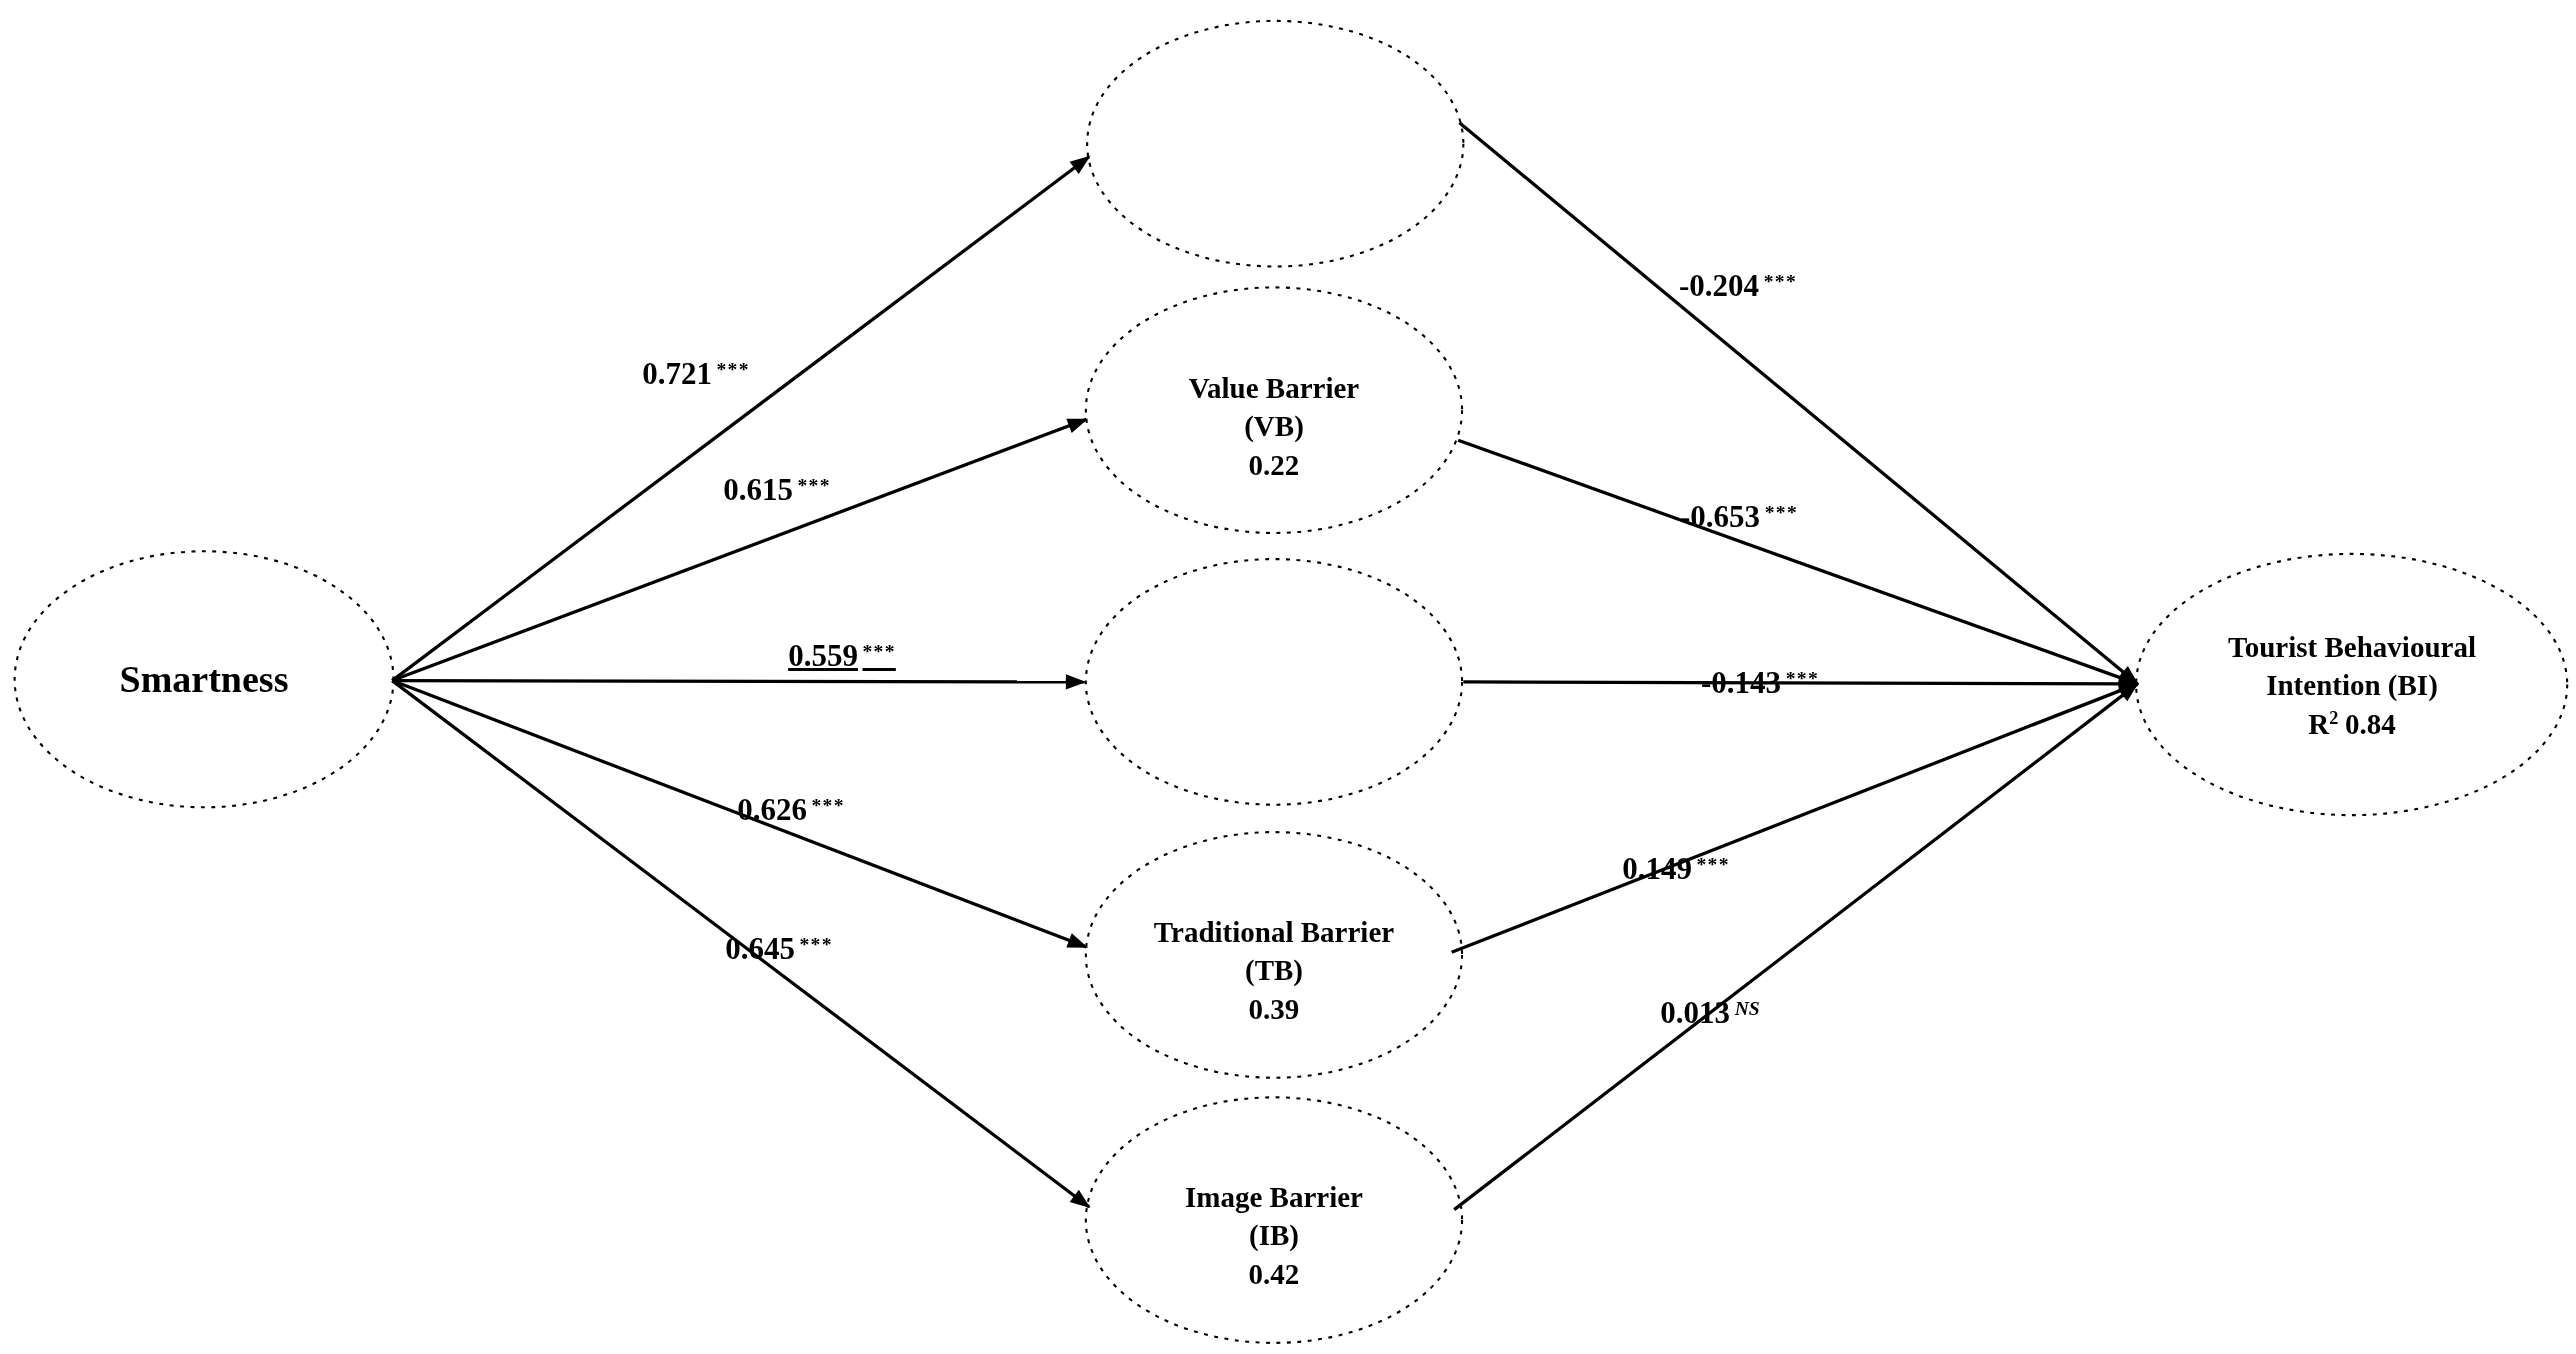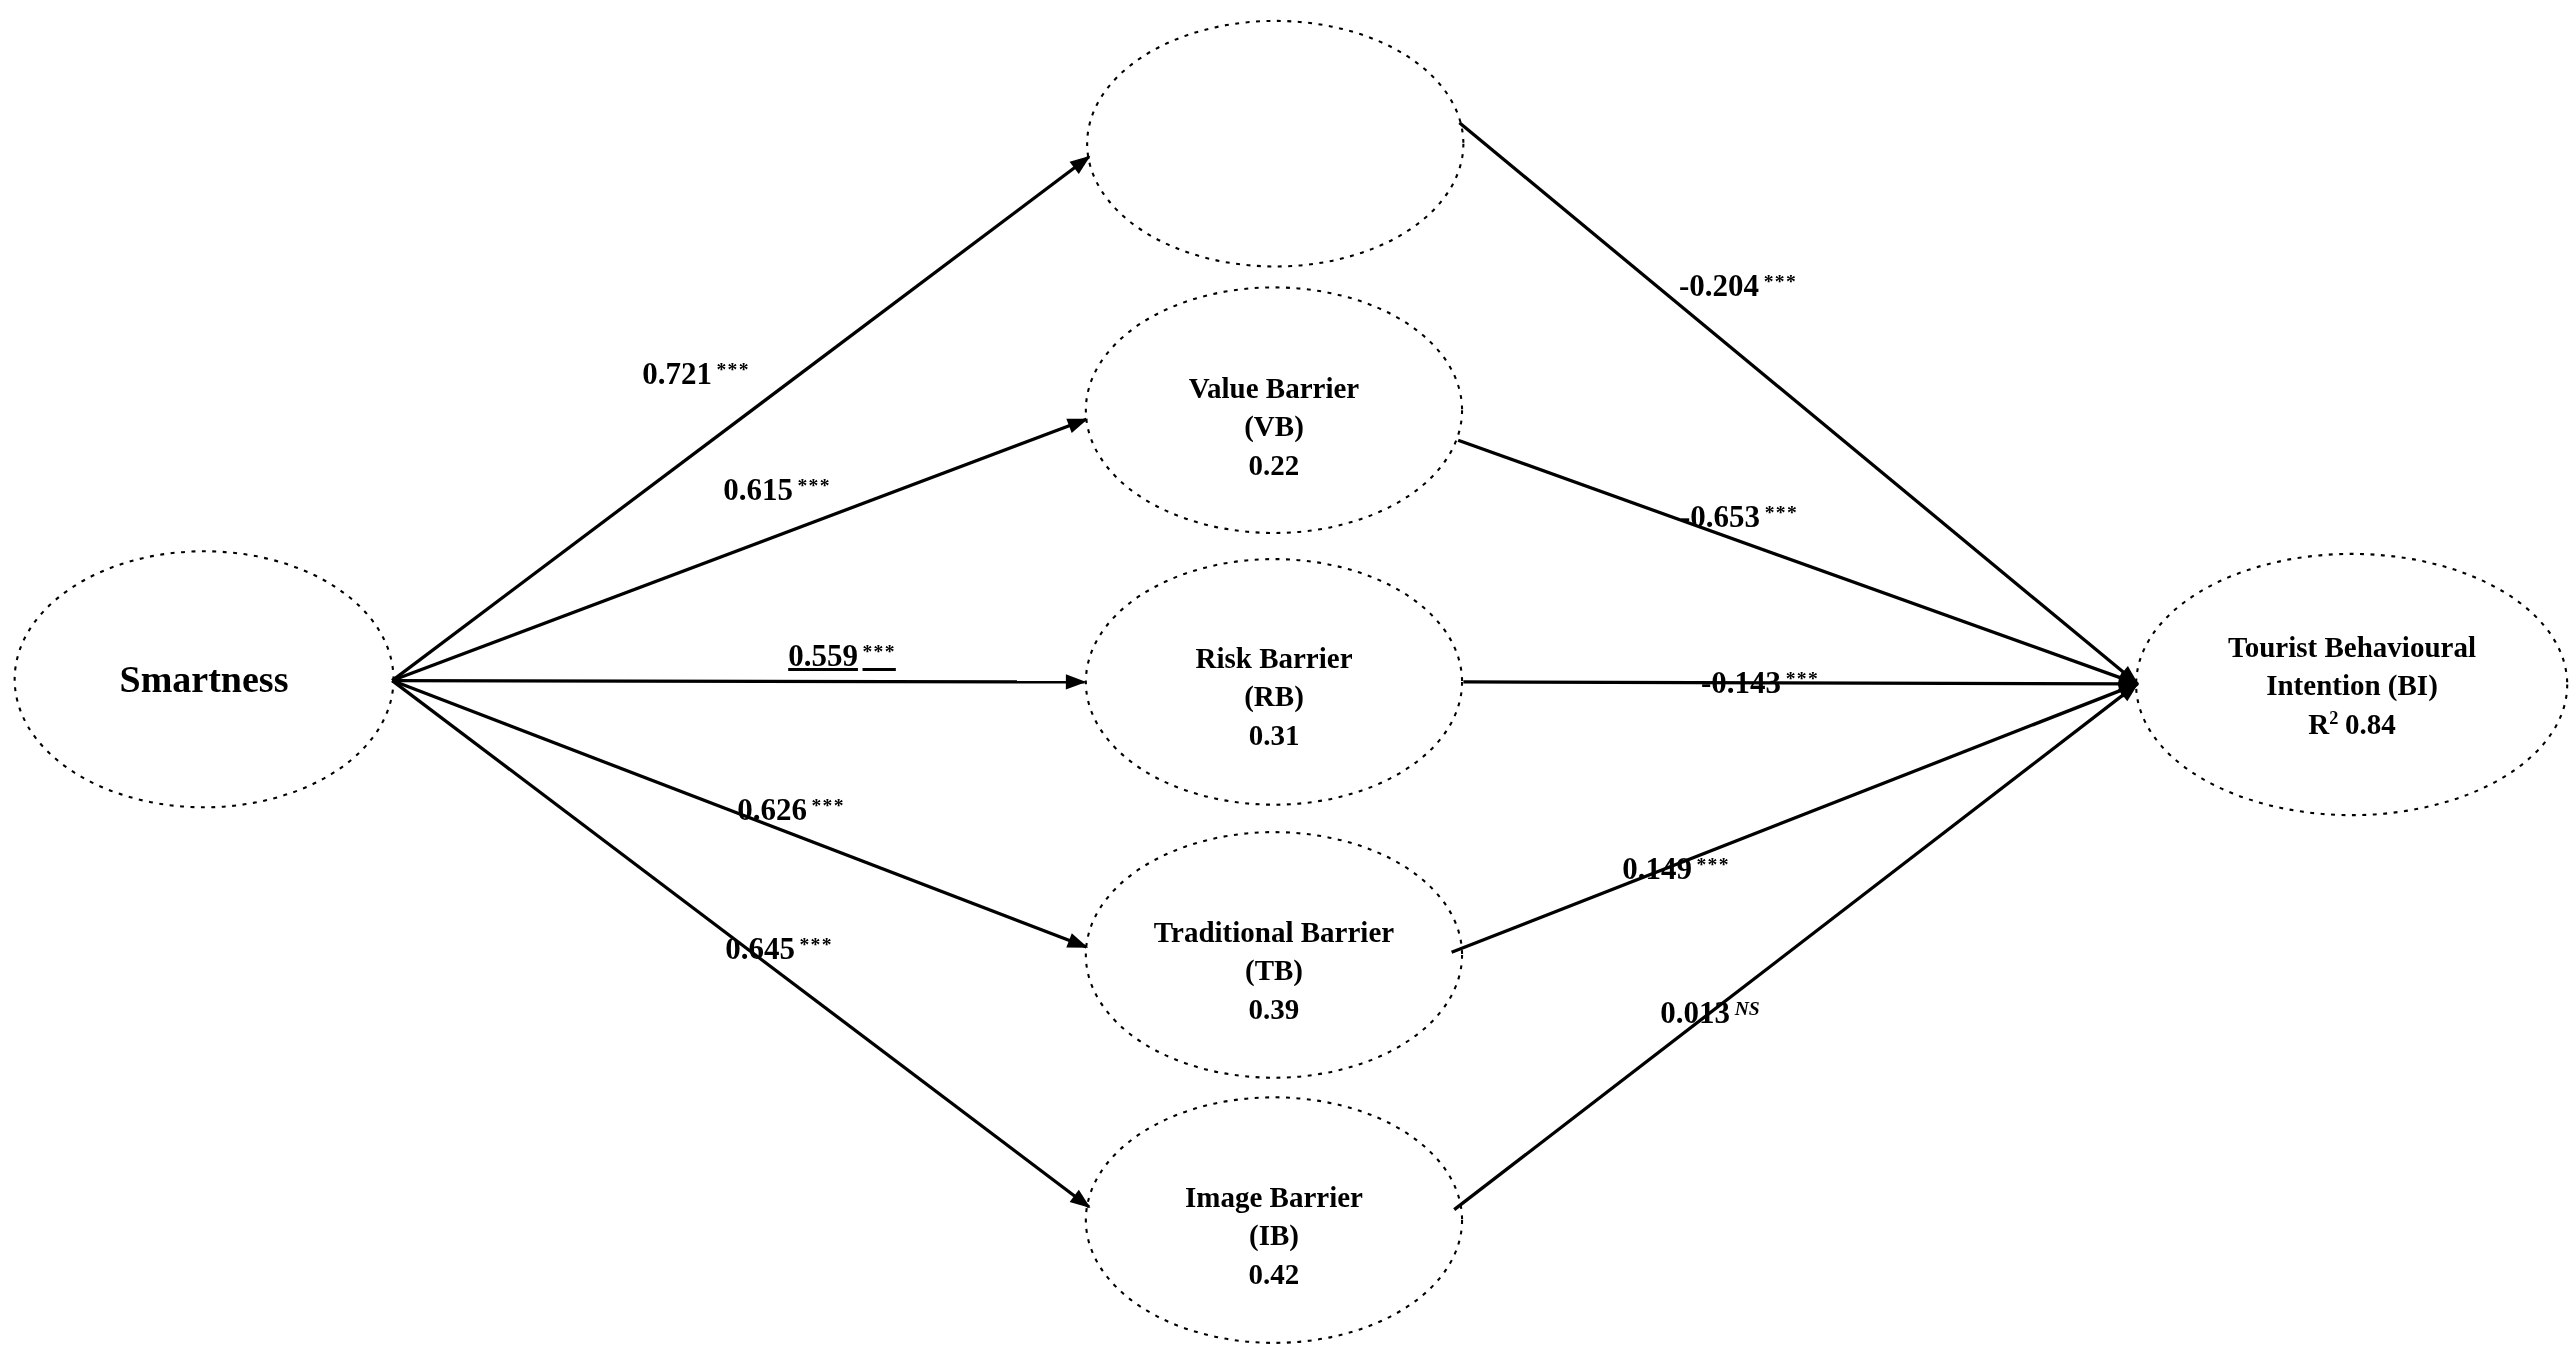--- a/index.html
+++ b/index.html
@@ -94,25 +94,20 @@
     <div>Smartness</div>
   </div>
 
 
   <div class="node" id="node-vb" style="left: 1274px; top: 426px;">
     <div>Value Barrier</div>
     <div>(VB)</div>
     <div>0.22</div>
   </div>
 
-  <div class="node" id="node-rb" style="left: 1274px; top: 696px;">
-    <div>Risk Barrier</div>
-    <div>(RB)</div>
-    <div>0.31</div>
-  </div>
 
   <div class="node" id="node-tb" style="left: 1274px; top: 970px;">
     <div>Traditional Barrier</div>
     <div>(TB)</div>
     <div>0.39</div>
   </div>
 
   <div class="node" id="node-ib" style="left: 1274px; top: 1235px;">
     <div>Image Barrier</div>
     <div>(IB)</div>

